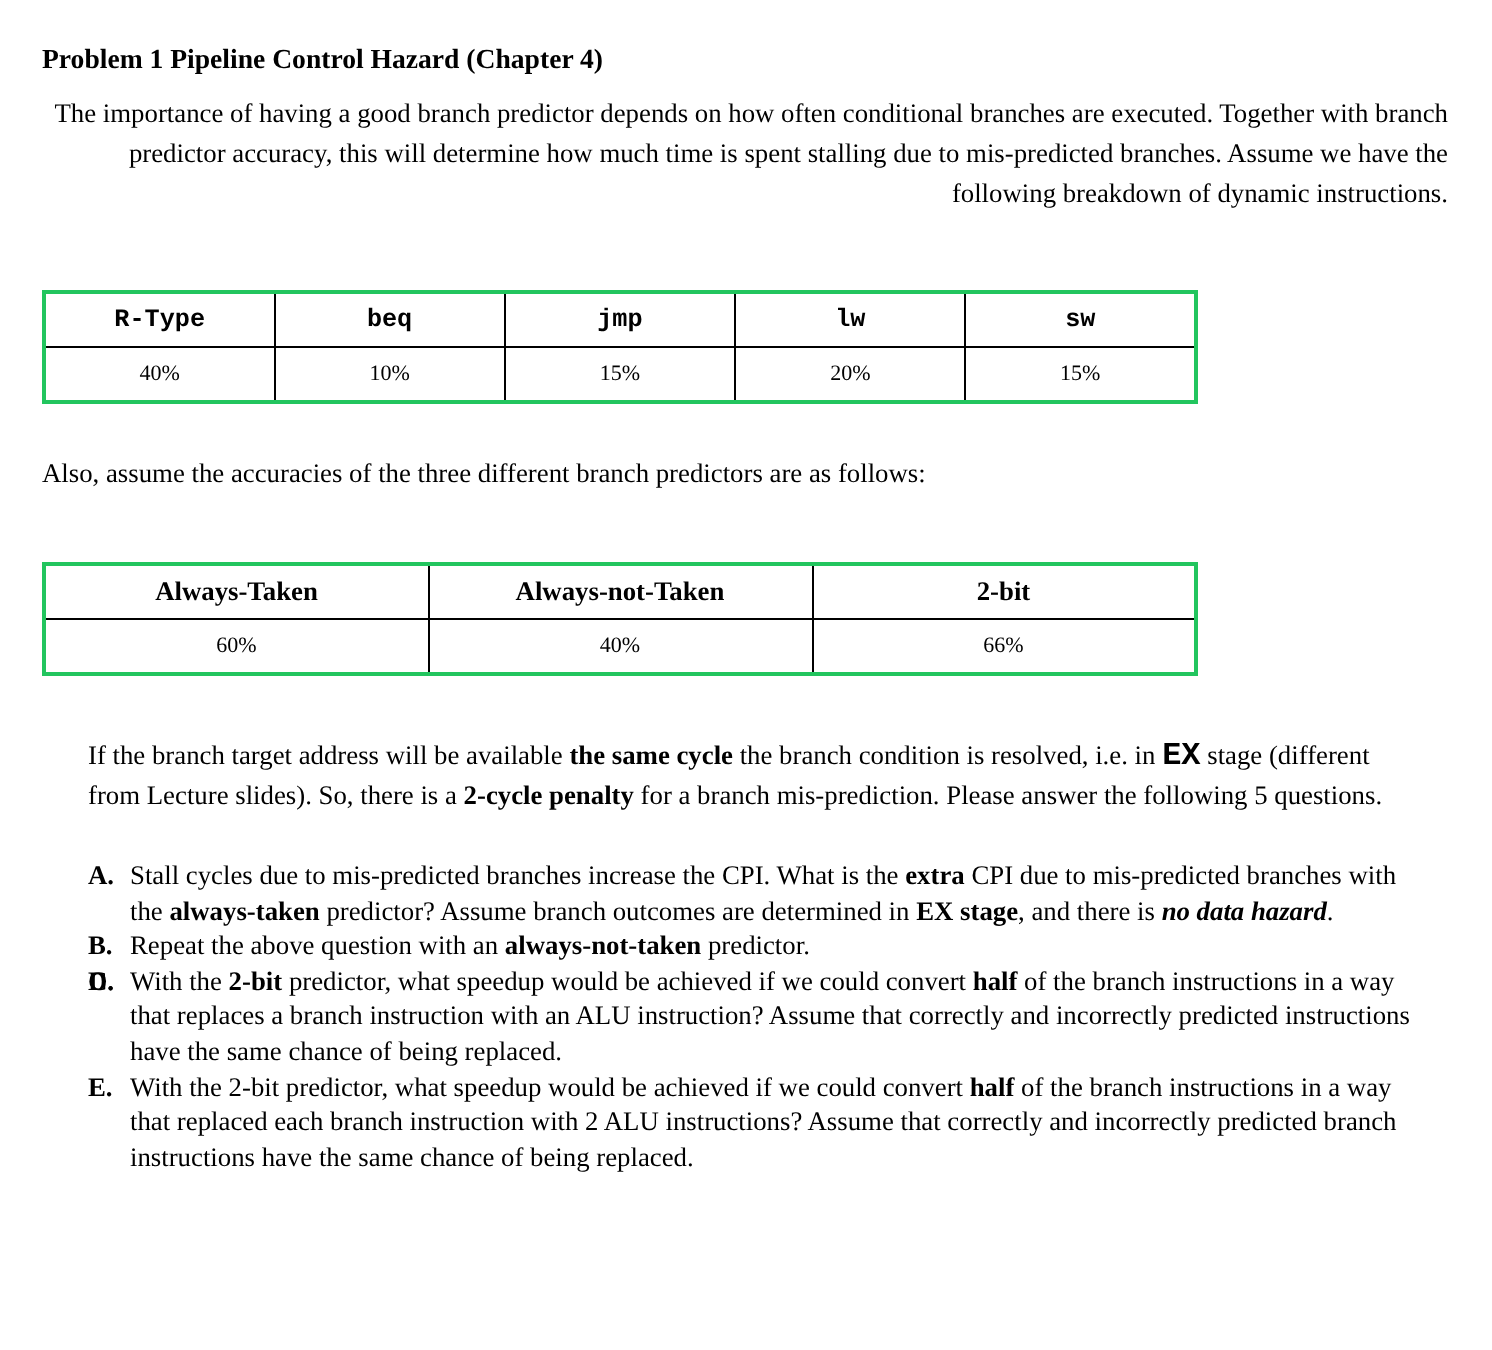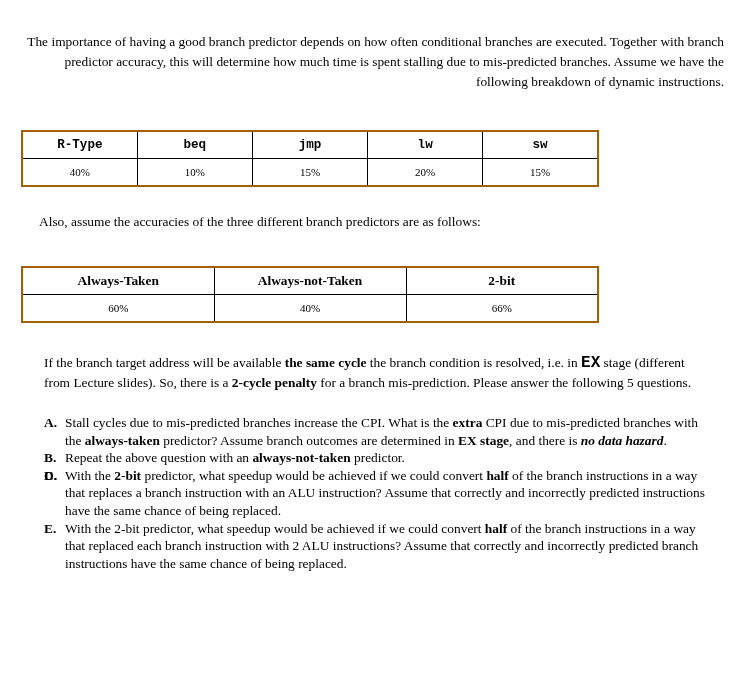--- a/index.html
+++ b/index.html
@@ -23,21 +23,21 @@
   .intro {
     margin: 10px 1px 0 0;
     line-height: 20px;
     text-align: right;
   }
 
   table.data-table {
     border-collapse: collapse;
     table-layout: fixed;
     width: 578px;
-    border: 2px solid #a16207;
+    border: 2px solid #22c55e;
   }
   table.instruction-table { margin-top: 38px; }
   table.accuracy-table   { margin-top: 35px; }
   .data-table th, .data-table td {
     border: 1px solid #000;
     text-align: center;
     vertical-align: middle;
     height: 25px;
     padding: 0 2px 1px 2px;
   }
@@ -46,40 +46,41 @@
     font-weight: bold;
     font-size: 12.6px;
   }
   .accuracy-table th {
     font-family: "Liberation Serif", serif;
     font-weight: bold;
     font-size: 13.4px;
   }
   .data-table td { font-size: 11px; }
 
-  .also-line { margin: 26px 18px 0; line-height: 18px; }
+  .also-line { margin: 26px 0 0; line-height: 18px; }
 
   .note {
     margin: 30px 14px 0 23px;
     line-height: 19px;
   }
 
   .questions { margin: 22px 8px 0 23px; line-height: 17.6px; }
   .question  { position: relative; padding-left: 21px; }
   .q-label   { position: absolute; left: 0; top: 0; font-weight: bold; }
 
   .s-b { font-weight: bold; margin-top: 24px; }
   .s-i { font-style: italic; }
   .s-m { font-family: "Liberation Mono", monospace; font-size: 16px; }
 </style>
 </head>
 <body>
 
 <div class="page">
 
+  <h1 class="doc-title">Problem 1 Pipeline Control Hazard (Chapter 4)</h1>
 
   <p class="intro">The importance of having a good branch predictor depends on how often conditional branches are executed. Together with branch predictor accuracy, this will determine how much time is spent stalling due to mis-predicted branches. Assume we have the following breakdown of dynamic instructions.</p>
 
   <table class="data-table instruction-table">
     <tbody>
       <tr>
         <th>R-Type</th>
         <th>beq</th>
         <th>jmp</th>
         <th>lw</th>

